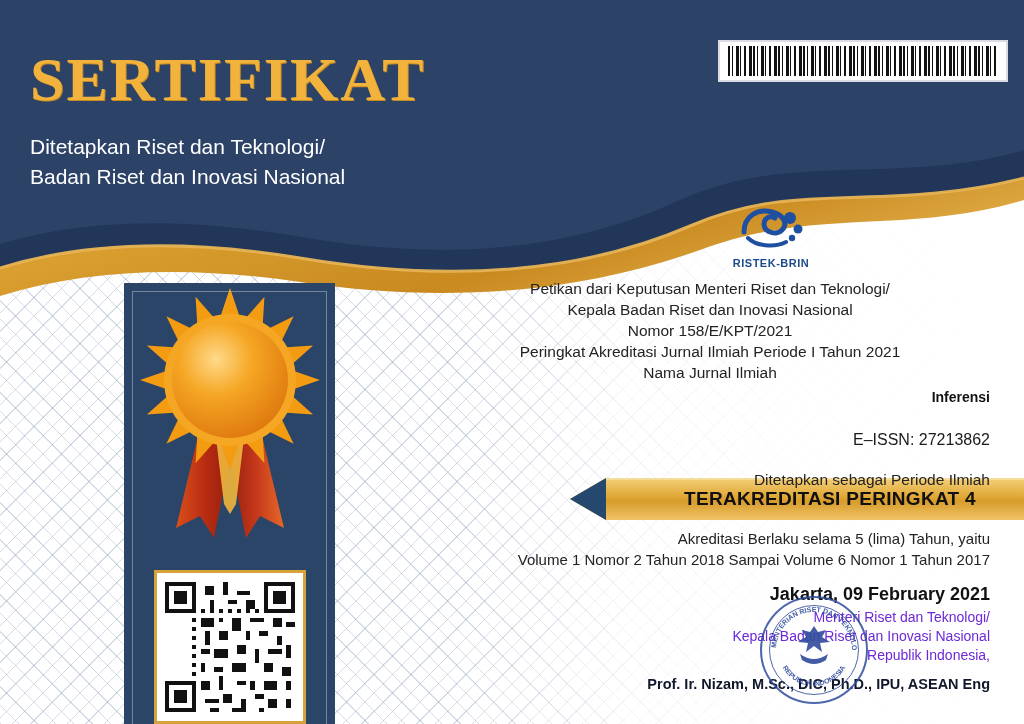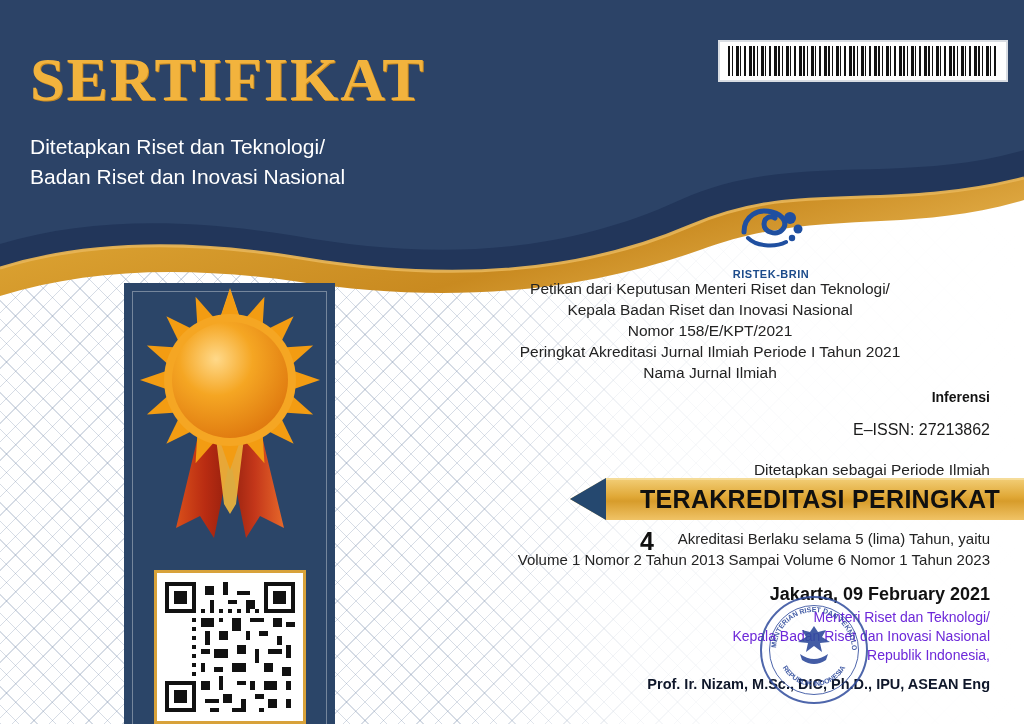--- a/index.html
+++ b/index.html
@@ -103,21 +103,21 @@
     left: 716px;
     top: 202px;
     width: 110px;
     text-align: center;
   }
   .logo-caption {
     font-size: 11px;
     font-weight: bold;
     color: #1c4b8b;
     letter-spacing: 0.5px;
-    margin-top: 12px;
+    margin-top: 1px;
   }
 
   
   .right-block {
     position: absolute;
     right: 34px;
     top: 278px;
     width: 560px;
     text-align: right;
     color: #1a1a1a;
@@ -130,21 +130,21 @@
   }
   .line-b {
     font-size: 14px;
     font-weight: bold;
     line-height: 28px;
     color: #121212;
   }
   .line-issn {
     font-size: 16px;
     line-height: 26px;
-    margin-top: 6px;
+    margin-top: 16px;
     color: #1a1a1a;
   }
   .line-penerbit {
     font-size: 19px;
     font-weight: bold;
     line-height: 30px;
     margin-top: 6px;
     color: #121212;
   }
   .line-ditetapkan {
@@ -162,22 +162,22 @@
     width: 454px;
     height: 42px;
   }
   .ribbon-label {
     position: absolute;
     left: 70px;
     top: 0;
     width: 380px;
     height: 28px;
     line-height: 42px;
-    text-align: left;
-    font-size: 25px;
+    text-align: center;
+    font-size: 19px;
     font-weight: bold;
     color: #101010;
     letter-spacing: 0.3px;
   }
 
   
   .below-ribbon {
     position: absolute;
     right: 34px;
     top: 528px;
@@ -371,21 +371,21 @@
     <div class="line-issn">E–ISSN: 27213862</div>
     <div class="line-ditetapkan">Ditetapkan sebagai Periode Ilmiah</div>
   </div>
 
   <div class="ribbon">
     <div class="ribbon-label">TERAKREDITASI PERINGKAT 4</div>
   </div>
 
   <div class="below-ribbon">
     <div class="akred-line">Akreditasi Berlaku selama 5 (lima) Tahun, yaitu</div>
-    <div class="akred-line">Volume 1 Nomor 2 Tahun 2013 Sampai Volume 6 Nomor 1 Tahun 2023</div>
+    <div class="akred-line">Volume 1 Nomor 2 Tahun 2018 Sampai Volume 6 Nomor 1 Tahun 2017</div>
     <div class="jakarta">Jakarta, 09 February 2021</div>
     <div class="menteri-line">Menteri Riset dan Teknologi/</div>
     <div class="menteri-line">Kepala Badan Riset dan Inovasi Nasional</div>
     <div class="menteri-line">Republik Indonesia,</div>
   </div>
   <div class="signer">Prof. Ir. Nizam, M.Sc., DIC, Ph.D., IPU, ASEAN Eng</div>
 
   <div class="stamp">
     <div class="stamp-ring"></div>
     <div class="stamp-ring inner"></div>

